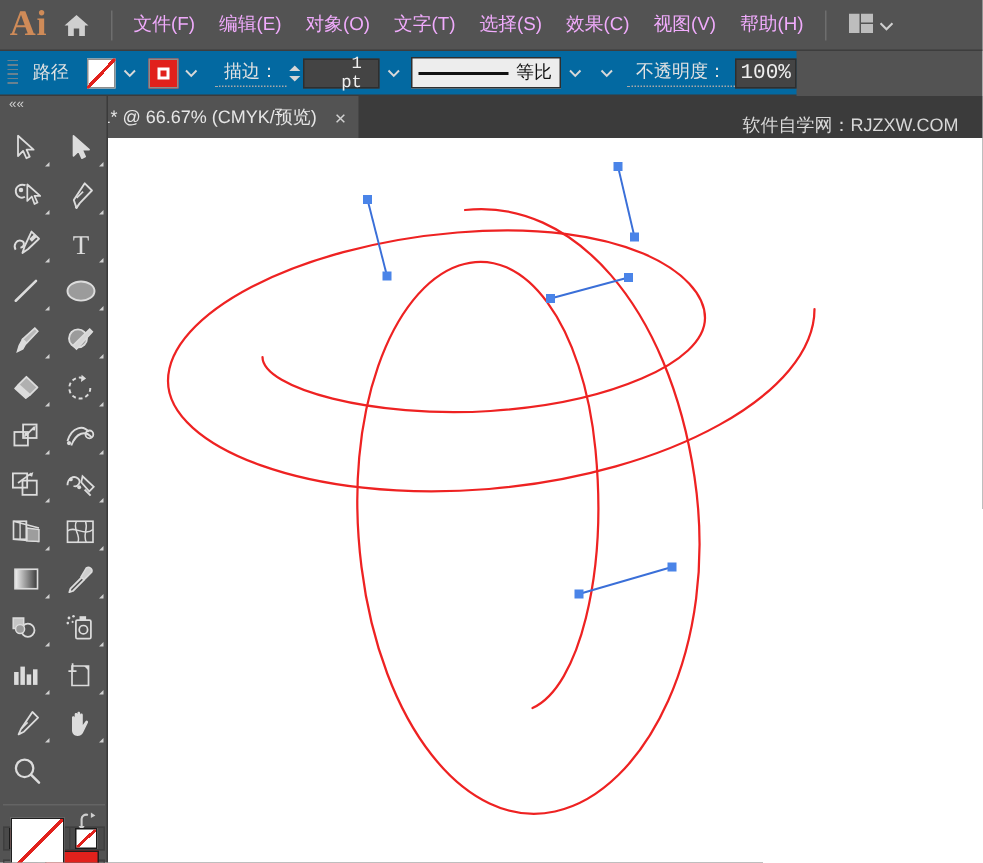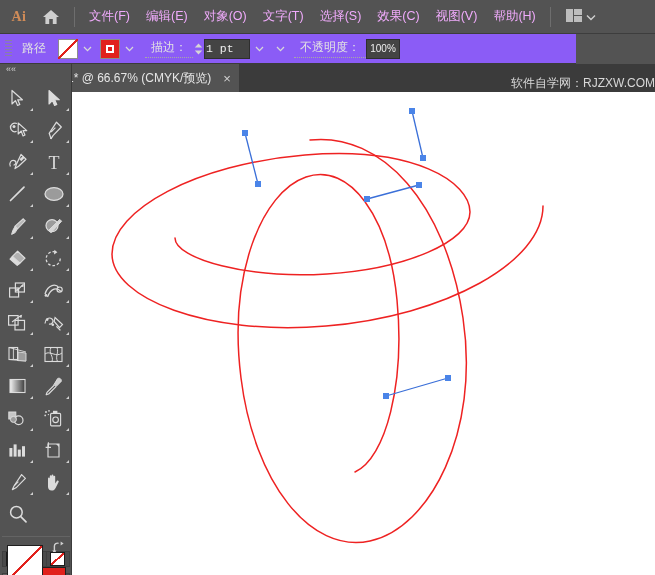--- a/index.html
+++ b/index.html
@@ -15,43 +15,43 @@
 
   
   .menubar {
     position:absolute; left:0; top:0; width:655px; height:34px;
     background:#535353;
     display:flex; align-items:center;
     border-bottom:1px solid #3d3d3d;
   }
   .ai-logo {
     width:34px; height:34px; display:flex; align-items:center; justify-content:center;
-    color:#cf8b58; font-size:14px; font-weight:bold; letter-spacing:.5px;
+    color:#cf8b58; font-size:24px; font-weight:bold; letter-spacing:.5px;
     font-family:"Liberation Serif", serif;
     padding-left:4px;
   }
   .home-btn {
     width:34px; height:34px; display:flex; align-items:center; justify-content:center;
     cursor:pointer;
   }
   .mb-sep {
     width:1px; height:20px; background:#6e6e6e; margin:0 6px;
   }
   .menu-item {
     padding:4px 8px; font-size:12.5px; color:#f0abfc; cursor:default;
     white-space:nowrap;
   }
   .arrange-btn {
     display:flex; align-items:center; gap:4px; padding:3px 5px; margin-left:4px; cursor:pointer;
   }
 
   
   .optionsbar {
-    position:absolute; left:0; top:34px; width:576px; height:30px;
-    background:#8b5cf6; display:flex; align-items:center;
+    position:absolute; left:0; top:34px; width:531px; height:30px;
+    background:#0369a1; display:flex; align-items:center;
     border-bottom:1px solid #3b3b3b;
     gap:0;
     text-align:right;
   }
   .grip { width:7px; height:18px; margin:0 4px 0 5px;
     background:repeating-linear-gradient(to bottom,#8a8a8a 0 1px,transparent 1px 3px);
     opacity:.75;
   }
   .ob-label { font-size:12px; color:#e2e2e2; padding:0 6px; white-space:nowrap; }
   .ob-label.dotted { border-bottom:1px dotted #a8a8a8; padding-bottom:1px; }
@@ -76,56 +76,56 @@
     width:16px; height:20px; display:flex; align-items:center; justify-content:center;
     cursor:pointer; margin-left:1px;
   }
   .stepper {
     display:flex; flex-direction:column; justify-content:center; align-items:center;
     width:11px; height:20px; gap:2px; cursor:pointer;
   }
   .numfield {
     height:20px; min-width:46px; background:#444; border:1px solid #2e2e2e;
     color:#efefef; font-size:11.5px; display:flex; align-items:center;
-    padding:0 1px; cursor:text;
+    padding:0 11px; cursor:text;
     font-family:"Liberation Mono", monospace;
   }
   .combo {
     height:21px; background:#ededed; border:1px solid #2e2e2e;
     display:flex; align-items:center; justify-content:flex-end;
     padding:0 5px 0 4px; min-width:100px; gap:5px; cursor:pointer;
   }
   .combo .line { flex:1; height:0; border-top:2.5px solid #111; min-width:44px; }
   .combo .ctext { color:#111; font-size:12px; white-space:nowrap; }
   .combo-wrap { display:flex; align-items:center; margin-left:4px; }
   .opacity-field {
     height:20px; min-width:34px; background:#444; border:1px solid #2e2e2e;
-    color:#efefef; font-size:10px; display:flex; align-items:center; justify-content:center;
+    color:#efefef; font-size:14px; display:flex; align-items:center; justify-content:center;
     padding:0 3px; cursor:text;
-    font-family:Liberation Sans, sans-serif;
+    font-family:Liberation Mono, monospace;
   }
 
   
   .tabbar {
     position:absolute; left:0; top:64px; width:655px; height:28px;
     background:#3b3b3b; display:flex; align-items:flex-end;
   }
   .tab-grip {
     width:6px; height:16px; margin:0 3px 6px 4px;
     background:repeating-linear-gradient(to bottom,#8a8a8a 0 1px,transparent 1px 3px);
     opacity:.7;
   }
   .doc-tab {
     height:28px; background:#535353; display:flex; align-items:center;
     padding:0 8px 0 14px; gap:12px; cursor:pointer; max-width:300px;
   }
   .doc-tab .title { font-size:12px; color:#e6e6e6; white-space:nowrap; }
   .doc-tab .close { font-size:13px; color:#d2d2d2; cursor:pointer; line-height:1; }
   .watermark {
-    margin-left:auto; padding-right:0; font-size:12px; color:#d8d8d8; white-space:nowrap;
+    margin-left:auto; padding-right:16px; font-size:12px; color:#d8d8d8; white-space:nowrap;
   }
 
   
   .toolpanel {
     position:absolute; left:0; top:64px; width:72px; height:511px;
     background:#535353; border-right:1px solid #3b3b3b;
     display:flex; flex-direction:column; align-items:center;
   }
   .tp-collapse {
     width:100%; height:14px; display:flex; align-items:center; padding-left:6px;
@@ -275,20 +275,31 @@
           <path d="M4.5 4.4 L0.8 0.6 L8.2 0.6 Z" fill="#d6d6d6"></path>
         </svg>
     </div>
     <div class="numfield">1 pt</div>
     <div class="caret-btn">
       <svg width="9" height="6" viewBox="0 0 9 6" aria-hidden="true">
           <path d="M1 1 L4.5 4.6 L8 1" fill="none" stroke="#d8d8d8" stroke-width="1.3"></path>
         </svg>
     </div>
 
+    <div class="combo-wrap">
+      <div class="combo">
+        <span class="line"></span>
+        <span class="ctext">等比</span>
+      </div>
+      <div class="caret-btn">
+        <svg width="9" height="6" viewBox="0 0 9 6" aria-hidden="true">
+            <path d="M1 1 L4.5 4.6 L8 1" fill="none" stroke="#d8d8d8" stroke-width="1.3"></path>
+          </svg>
+      </div>
+    </div>
 
     <div class="combo-wrap">
       <div class="caret-btn">
         <svg width="9" height="6" viewBox="0 0 9 6" aria-hidden="true">
             <path d="M1 1 L4.5 4.6 L8 1" fill="none" stroke="#d8d8d8" stroke-width="1.3"></path>
           </svg>
       </div>
     </div>
 
     <div style="width:6px"></div>

